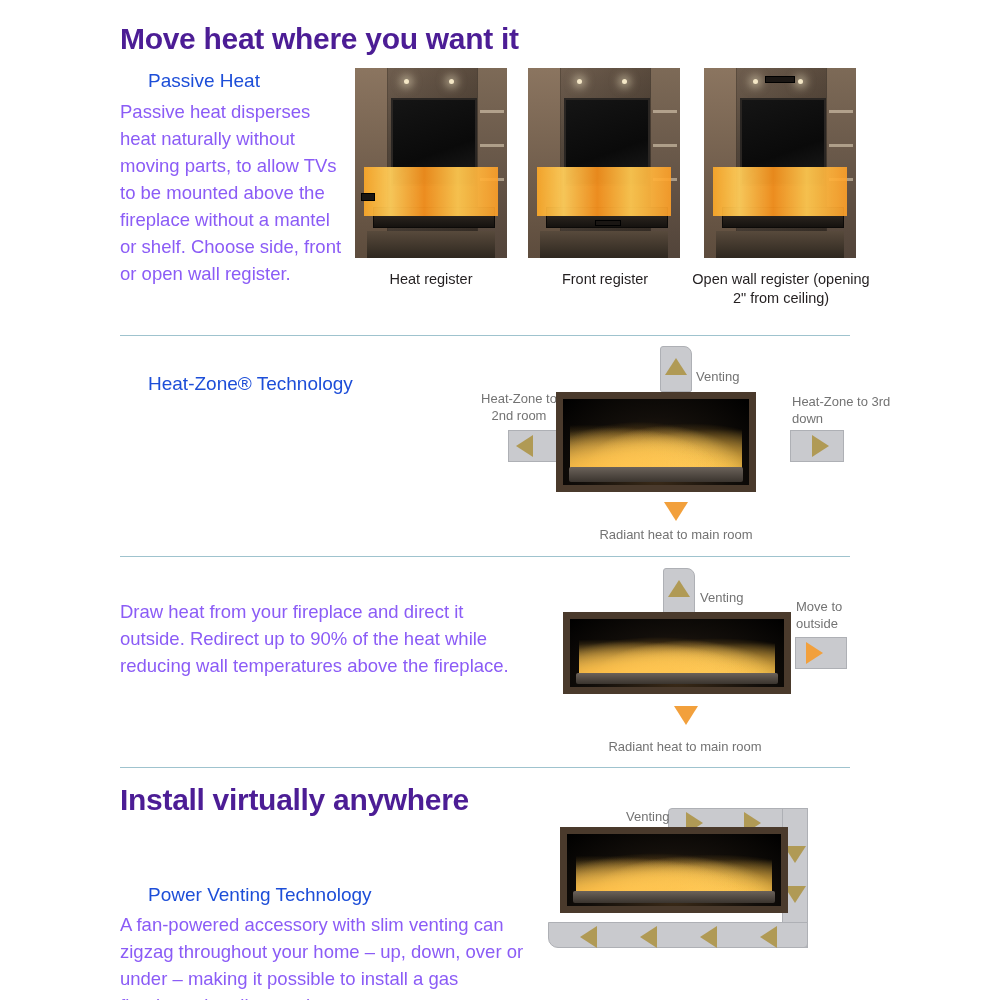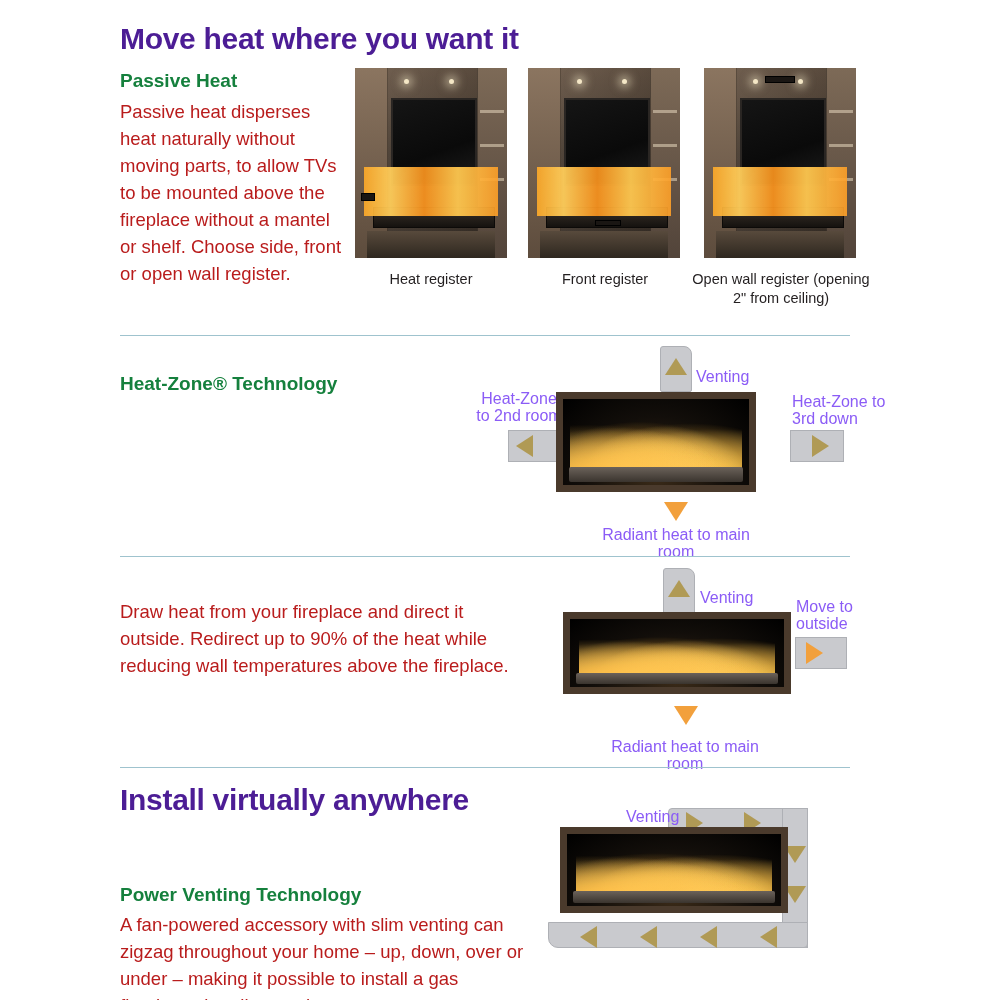--- a/index.html
+++ b/index.html
@@ -22,28 +22,29 @@
     font-size: 30px;
     font-weight: bold;
     color: #4c1d95;
     letter-spacing: -0.3px;
   }
   #title-move { left: 120px; top: 22px; }
   #title-install { left: 120px; top: 783px; }
 
   .sub-title {
     font-size: 19px;
-    font-weight: bold;
-    color: #15803d;
+    font-weight: normal;
+    color: #1d4ed8;
+    margin-left: 28px;
   }
 
   .body-text {
     font-size: 18.5px;
     line-height: 27px;
-    color: #b91c1c;
+    color: #8b5cf6;
   }
 
   
   .rule {
     position: absolute;
     left: 120px;
     width: 730px;
     height: 1px;
     background: #9fc3ce;
   }
@@ -178,23 +179,23 @@
     width: 0; height: 0;
   }
   .arr-left { border-top: 11px solid transparent; border-bottom: 11px solid transparent; border-right: 17px solid #b09a55; }
   .arr-right { border-top: 11px solid transparent; border-bottom: 11px solid transparent; border-left: 17px solid #b09a55; }
   .arr-up { border-left: 11px solid transparent; border-right: 11px solid transparent; border-bottom: 17px solid #b09a55; }
   .arr-down-orange { border-left: 12px solid transparent; border-right: 12px solid transparent; border-top: 19px solid #f2a03c; }
   .arr-right-orange { border-top: 11px solid transparent; border-bottom: 11px solid transparent; border-left: 17px solid #f2a03c; }
 
   .diag-label {
     position: absolute;
-    font-size: 16px;
+    font-size: 13px;
     line-height: 17px;
-    color: #8b5cf6;
+    color: #737373;
   }
 
   
   #heatzone-block { position: absolute; left: 120px; top: 373px; width: 380px; }
   #heatout-block { position: absolute; left: 120px; top: 598px; width: 400px; }
   #powervent-block { position: absolute; left: 120px; top: 884px; width: 410px; }
   #powervent-block .sub-title { font-size: 19px; }
 
   .block .sub-title { margin-bottom: 5px; }
 </style>

